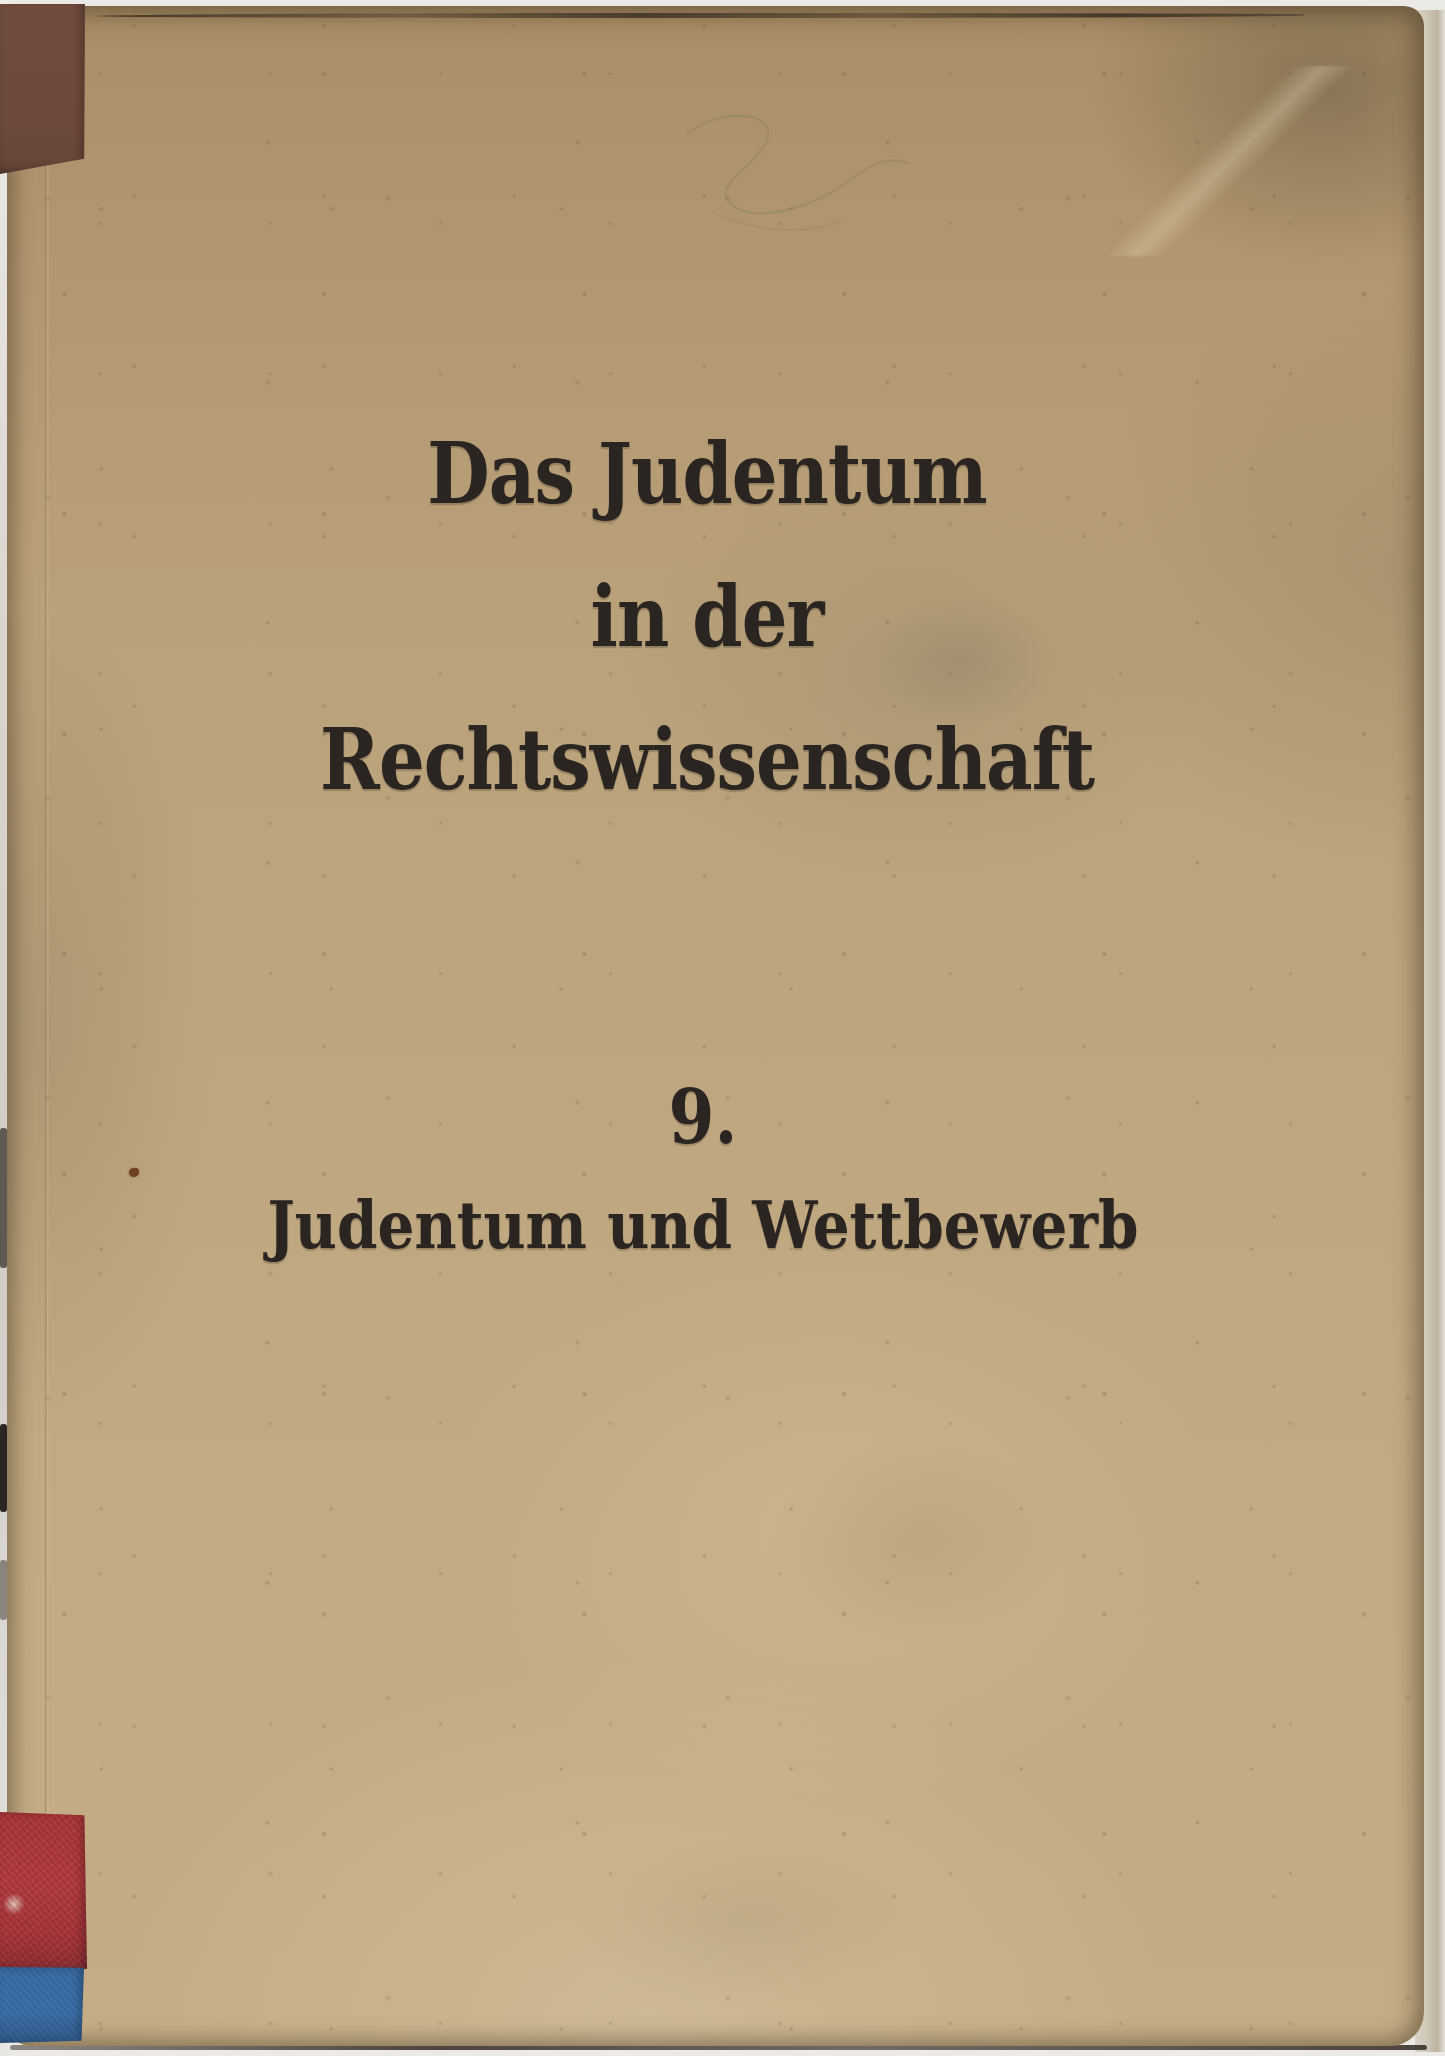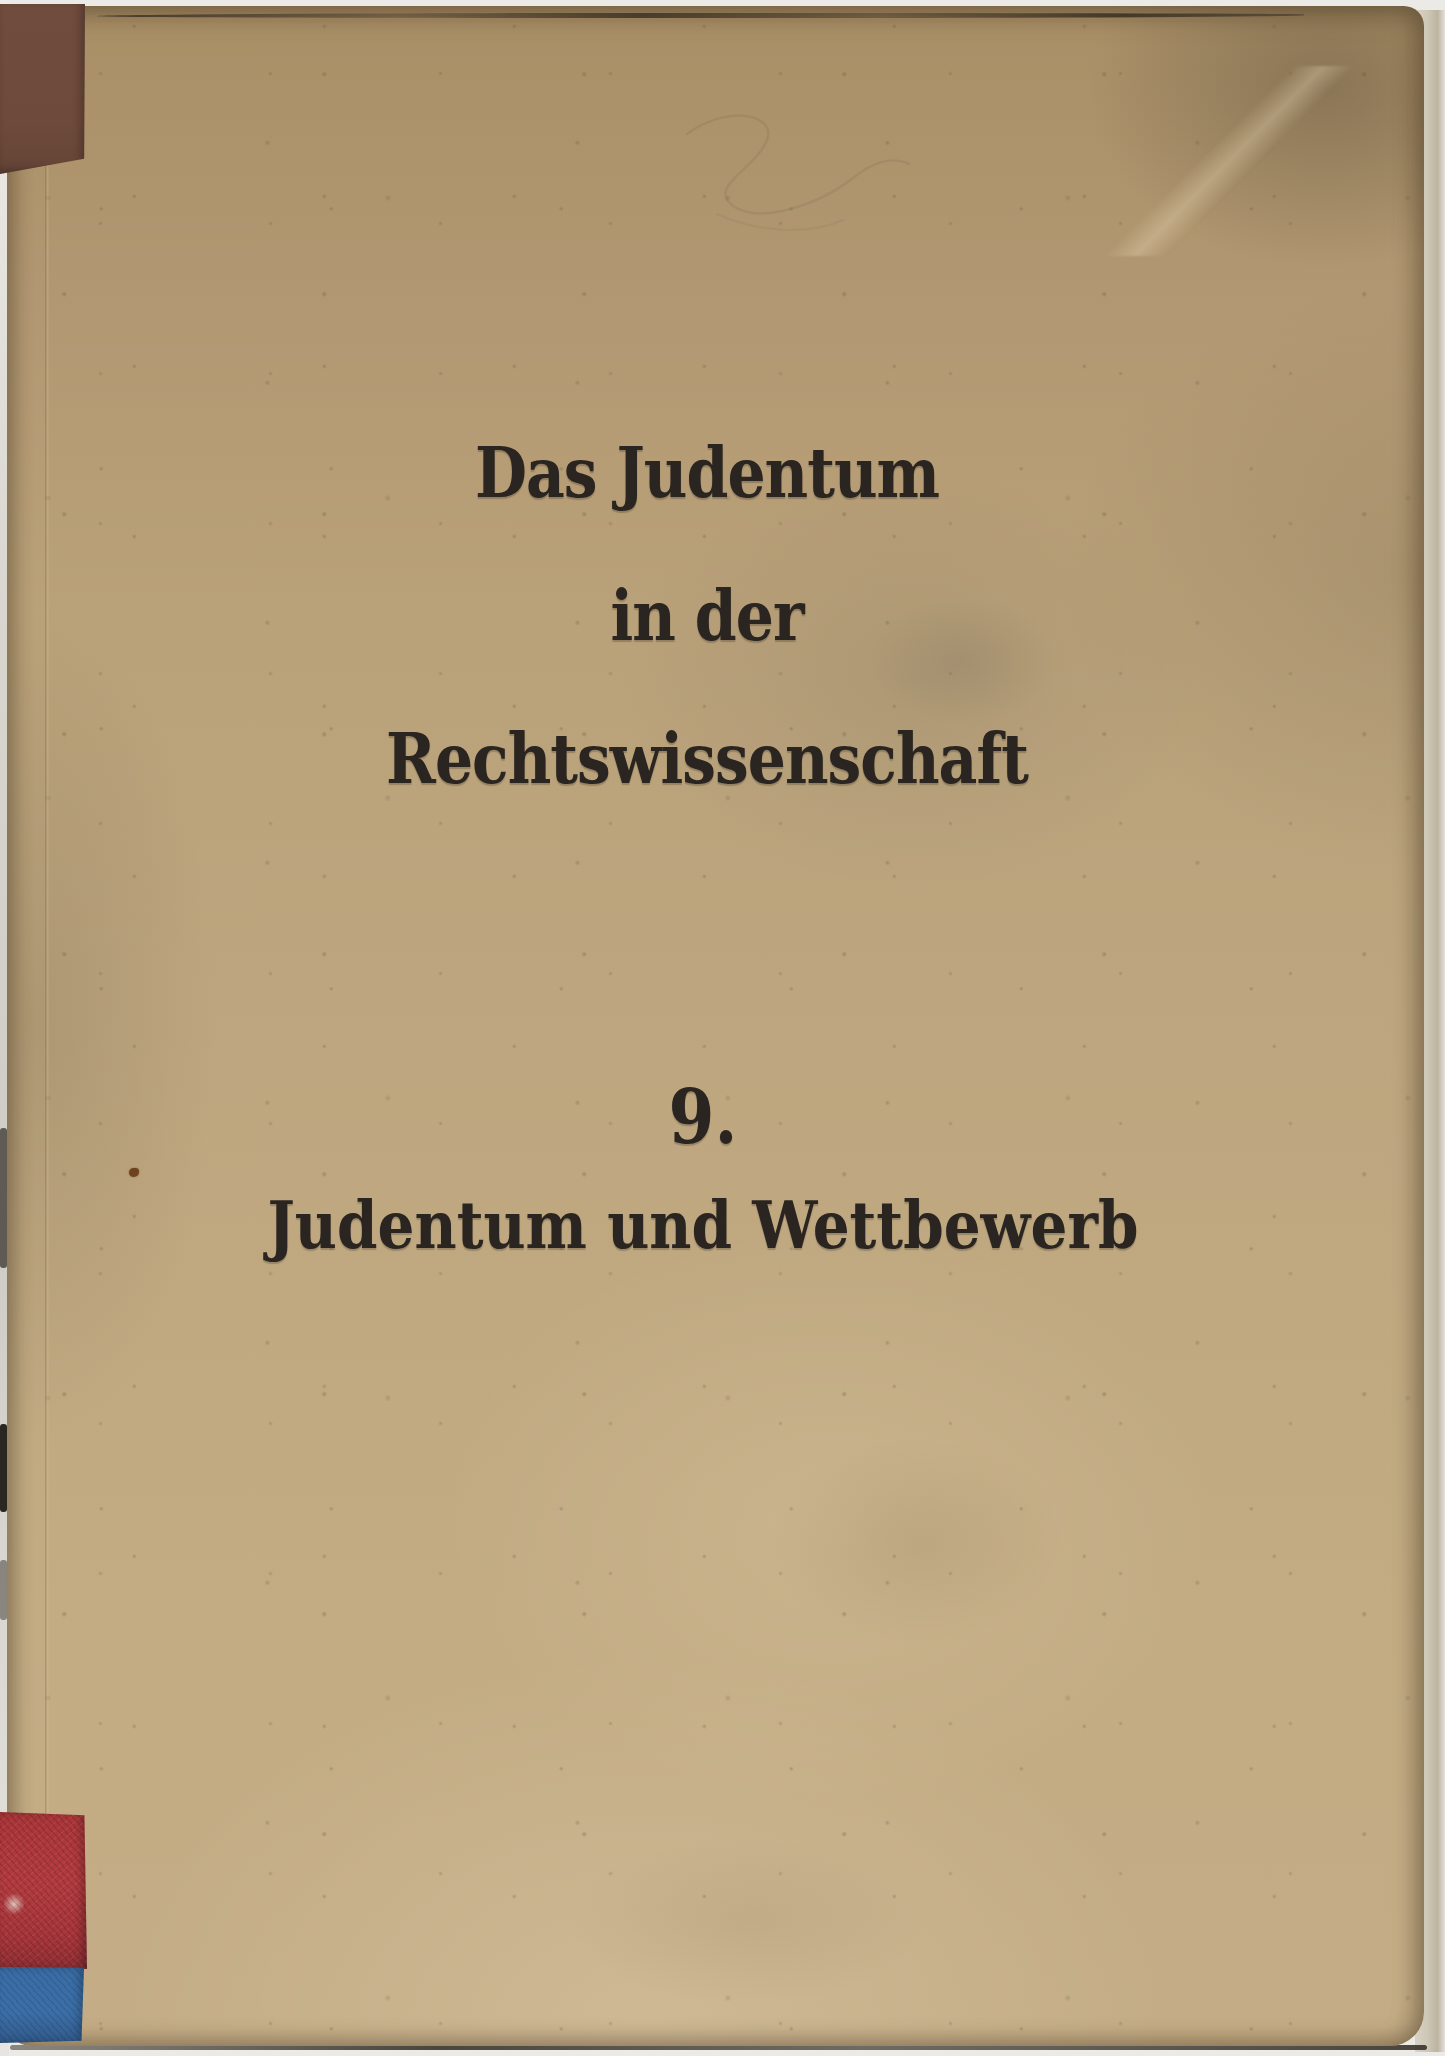--- a/index.html
+++ b/index.html
@@ -112,21 +112,21 @@
     background:
       repeating-linear-gradient(48deg, rgba(0,0,0,.10) 0 1.5px, transparent 1.5px 5px),
       linear-gradient(180deg, #3a6da6 0%, #3c6fa8 60%, #31598a 100%);
     clip-path:polygon(0 0, 100% 1%, 97% 97%, 0 100%);
     box-shadow:inset -5px 0 8px rgba(0,0,0,.25);
   }
   
   .title{
     position:absolute; left:0; top:398px; width:1400px; margin:0;
     text-align:center; color:var(--ink); font-weight:bold;
-    font-size:60px; line-height:143px; letter-spacing:-1px;
+    font-size:72px; line-height:143px; letter-spacing:-1px;
   }
   .title .line{display:block; transform:scaleY(1.16); transform-origin:50% 60%;
     text-shadow:0 2px 1px rgba(40,30,20,.25);}
   .section{
     position:absolute; left:0; top:1076px; width:1392px; text-align:center;
     color:var(--ink); font-weight:bold; font-size:66px; line-height:70px;
     transform:scaleY(1.12); text-shadow:0 2px 1px rgba(40,30,20,.25);
   }
   .subtitle{
     position:absolute; left:0; top:1178px; width:1392px; text-align:center;

